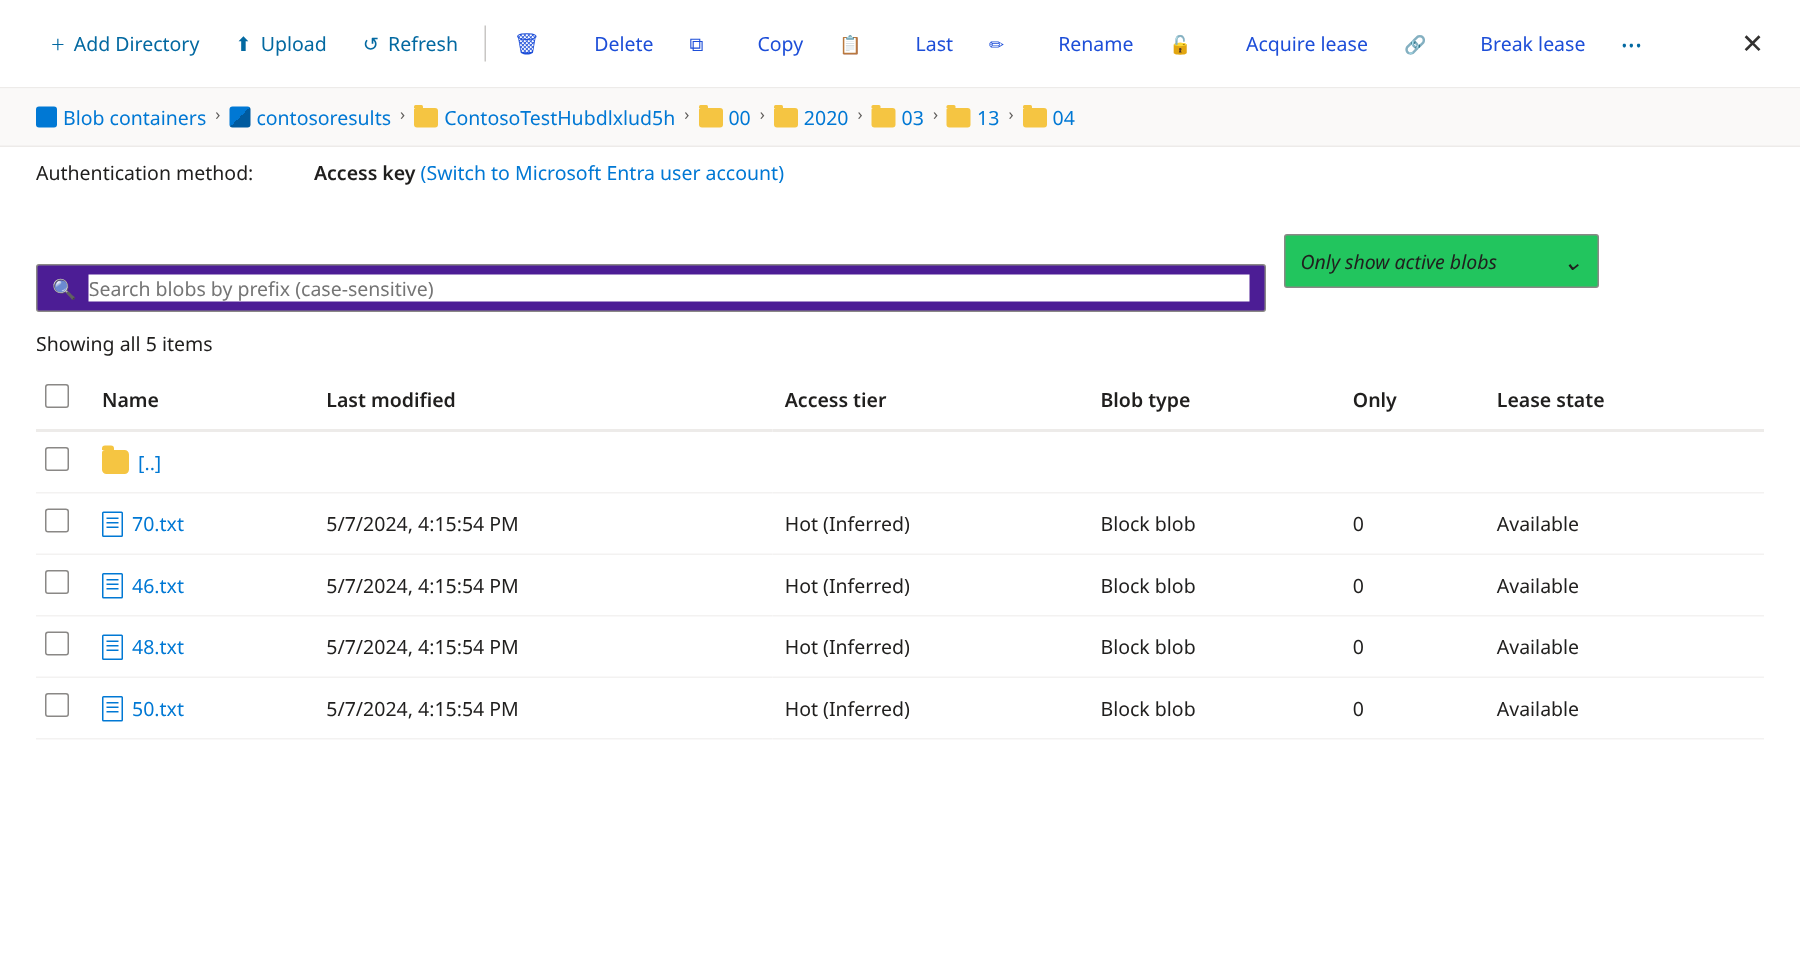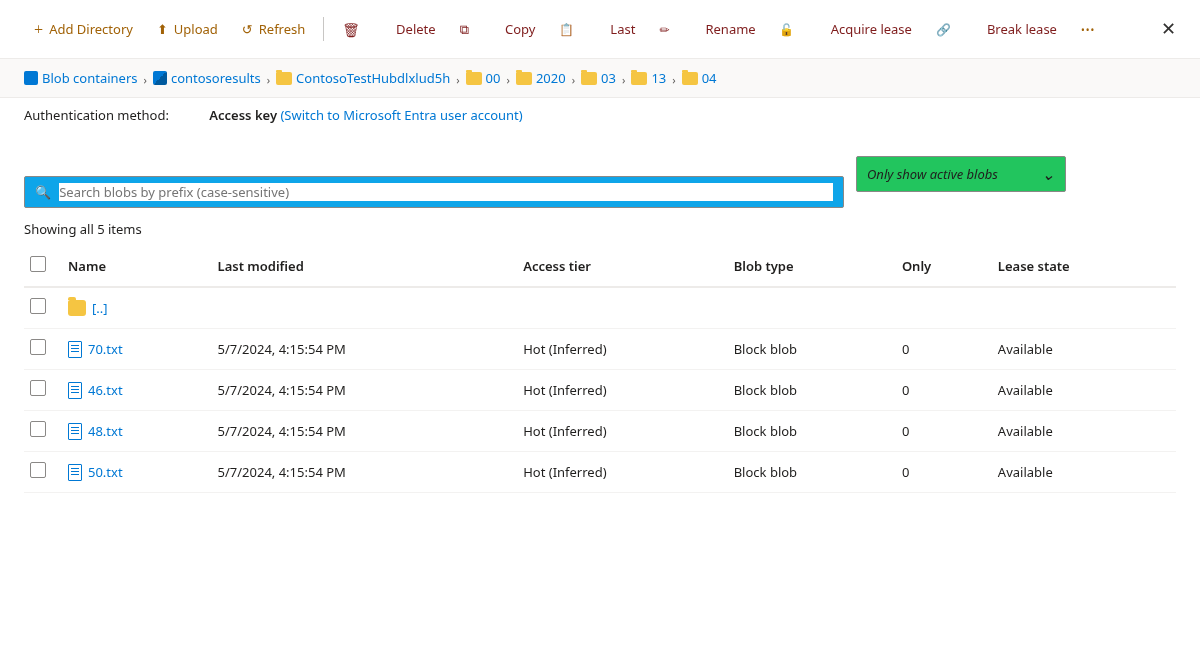--- a/index.html
+++ b/index.html
@@ -36,37 +36,37 @@
 
     .toolbar-btn {
       display: flex;
       align-items: center;
       gap: 6px;
       padding: 6px 10px;
       background: none;
       border: none;
       cursor: pointer;
       border-radius: 2px;
-      color: #a16207;
+      color: #0369a1;
       font-size: 13px;
       font-family: 'Segoe UI', system-ui, sans-serif;
       white-space: nowrap;
     }
-    .toolbar-btn.disabled { color: #7f1d1d; cursor: default; gap: 36px; }
+    .toolbar-btn.disabled { color: #1d4ed8; cursor: default; gap: 36px; }
 
     .toolbar-separator {
       width: 1px;
       height: 24px;
       background: #c8c6c4;
       margin: 0 4px;
     }
 
     .breadcrumb {
       display: flex;
-      align-items: flex-end;
+      align-items: flex-start;
       padding: 10px 24px;
       background: #faf9f8;
       border-bottom: 1px solid #edebe9;
       gap: 4px;
       font-size: 13px;
     }
 
     .breadcrumb-item {
       display: flex;
       align-items: center;
@@ -97,21 +97,21 @@
     }
 
     .search-box {
       display: flex;
       align-items: center;
       flex: 1;
       border: 1px solid #8a8886;
       border-radius: 2px;
       padding: 6px 10px;
       gap: 8px;
-      background: #0ea5e9;
+      background: #4c1d95;
       max-width: 820px;
       margin-top: 36px;
     }
     .search-box input {
       border: none;
       outline: none;
       flex: 1;
       font-size: 13px;
       font-family: 'Segoe UI', system-ui, sans-serif;
       color: #605e5c;

